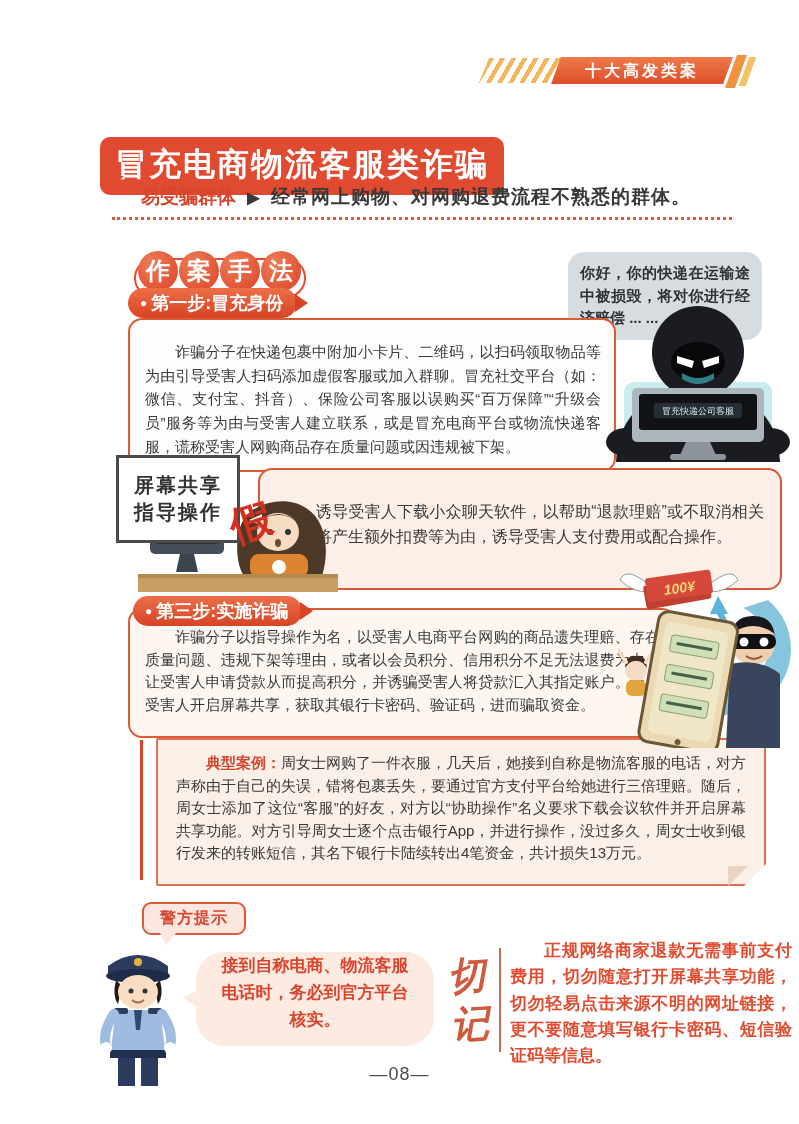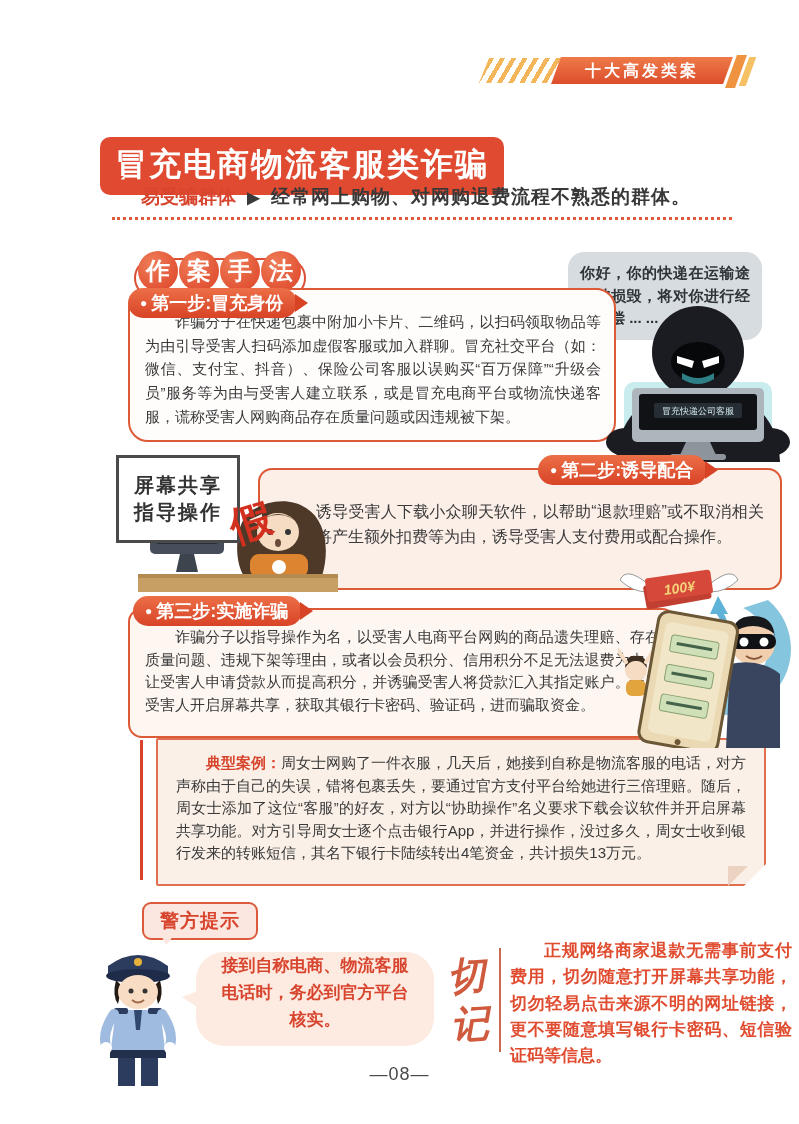--- a/index.html
+++ b/index.html
@@ -74,21 +74,21 @@
     border-left:13px solid #d84326; border-top:9px solid transparent;
     border-bottom:9px solid transparent;
   }
   .step-banner .dot { font-size:12px; vertical-align:2px; margin-right:4px; }
   .step-box {
     position:absolute; border:2px solid #dc5b36; border-radius:14px;
     background:#fffdfc; z-index:2;
   }
   .step-box p { margin:0; font-size:15px; line-height:1.58; color:#3a3a3a;
     text-align:justify; text-indent:2em; }
-  #box1 { left:128px; top:288px; width:484px; height:150px;border-radius:20px; }
+  #box1 { left:128px; top:318px; width:484px; height:150px; }
   #box1 p { padding:20px 13px 0 15px; }
   #box2 { left:258px; top:468px; width:520px; height:118px; background:#fcefe8; }
   #box2 p { padding:30px 16px 0 24px; font-size:16px; line-height:1.55; }
   .box2-tail { position:absolute; left:244px; top:512px; width:0; height:0; z-index:3;
     border-right:16px solid #dc5b36; border-top:8px solid transparent;
     border-bottom:8px solid transparent; }
   .box2-tail-in { position:absolute; left:249px; top:514px; width:0; height:0; z-index:4;
     border-right:13px solid #fcefe8; border-top:6px solid transparent;
     border-bottom:6px solid transparent; }
   #box3 { left:128px; top:608px; width:544px; height:126px; background:#fdf6f1; }
@@ -124,21 +124,21 @@
     line-height:1.5; text-align:justify; text-indent:2em; color:#3a3a3a; }
   .case-label { color:#d8452e; font-weight:bold; }
   .case-curl { position:absolute; right:-2px; bottom:-2px; width:0; height:0;
     border-bottom:22px solid #ffffff; border-left:22px solid transparent; }
   .case-curl2 { position:absolute; right:16px; bottom:-2px; width:0; height:0;
     border-top:20px solid #ecd2c0; border-right:20px solid transparent; }
   
   .police-badge {
     position:absolute; left:142px; top:902px; background:#fbe7e0;
     border:2px solid #dd5b3d; border-radius:9px; color:#d8452e;
-    font-size:19px; font-weight:bold; padding:4px 16px; letter-spacing:1px; z-index:6;
+    font-size:16px; font-weight:bold; padding:4px 16px; letter-spacing:1px; z-index:6;
   }
   .police-badge-tail { position:absolute; left:160px; top:933px; width:0; height:0; z-index:7;
     border-top:12px solid #fbe7e0; border-left:6px solid transparent;
     border-right:10px solid transparent; }
   .police-bubble {
     position:absolute; left:196px; top:952px; width:238px; height:94px;
     background:#fdeae1; border-radius:28px; z-index:3;
     display:flex; align-items:flex-start; justify-content:center;
   }
   .police-bubble .txt { width:200px; color:#d8452e; font-size:17px;
@@ -234,23 +234,20 @@
     <circle cx="150" cy="52" r="3" fill="#333"></circle>
     <ellipse cx="140" cy="63" rx="3" ry="4" fill="#6b4a3a"></ellipse>
     <rect x="112" y="74" width="58" height="24" rx="9" fill="#dd8430"></rect>
     <circle cx="141" cy="87" r="7" fill="#ffffff"></circle>
     <rect x="0" y="94" width="200" height="18" fill="#c79e63"></rect>
     <rect x="0" y="94" width="200" height="4" fill="#b58a50"></rect>
   </svg>
 
   <div class="box2-tail"></div>
   <div class="box2-tail-in"></div>
-  <div class="step-banner" id="banner2">
-    <span class="dot">●</span><span>第二步:诱导配合</span>
-  </div>
   <div class="step-box" id="box2">
     <p>诱导受害人下载小众聊天软件，以帮助“退款理赔”或不取消相关服务将产生额外扣费等为由，诱导受害人支付费用或配合操作。</p>
   </div>
 
   <div class="step-banner" id="banner3">
     <span class="dot">●</span><span>第三步:实施诈骗</span>
   </div>
   <div class="step-box" id="box3">
     <p>诈骗分子以指导操作为名，以受害人电商平台网购的商品遗失理赔、存在质量问题、违规下架等理由，或者以会员积分、信用积分不足无法退费为由，让受害人申请贷款从而提高积分，并诱骗受害人将贷款汇入其指定账户。诱导受害人开启屏幕共享，获取其银行卡密码、验证码，进而骗取资金。</p>
   </div>

